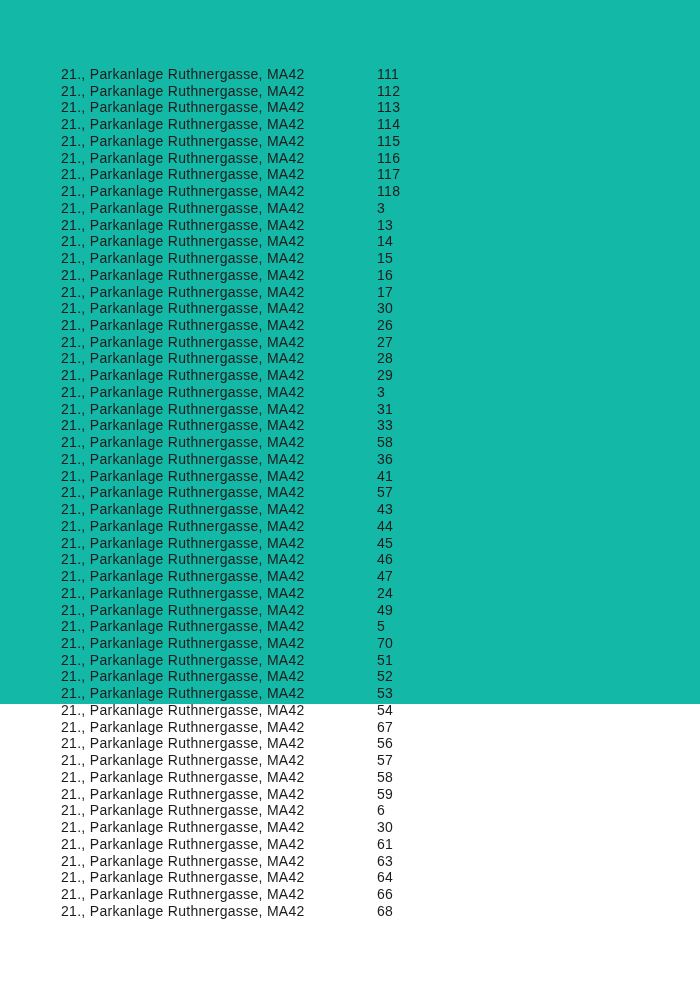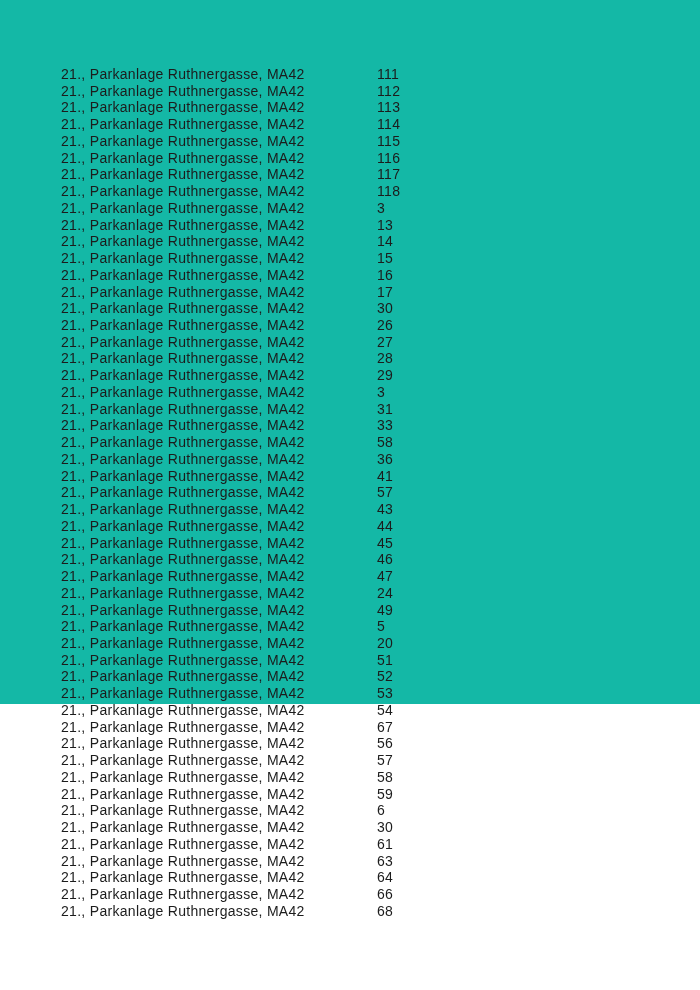--- a/index.html
+++ b/index.html
@@ -215,21 +215,21 @@
     <span class="num">49</span>
   </div>
 
   <div class="row">
     <span class="loc">21., Parkanlage Ruthnergasse, MA42</span>
     <span class="num">5</span>
   </div>
 
   <div class="row">
     <span class="loc">21., Parkanlage Ruthnergasse, MA42</span>
-    <span class="num">20</span>
+    <span class="num">70</span>
   </div>
 
   <div class="row">
     <span class="loc">21., Parkanlage Ruthnergasse, MA42</span>
     <span class="num">51</span>
   </div>
 
   <div class="row">
     <span class="loc">21., Parkanlage Ruthnergasse, MA42</span>
     <span class="num">52</span>

